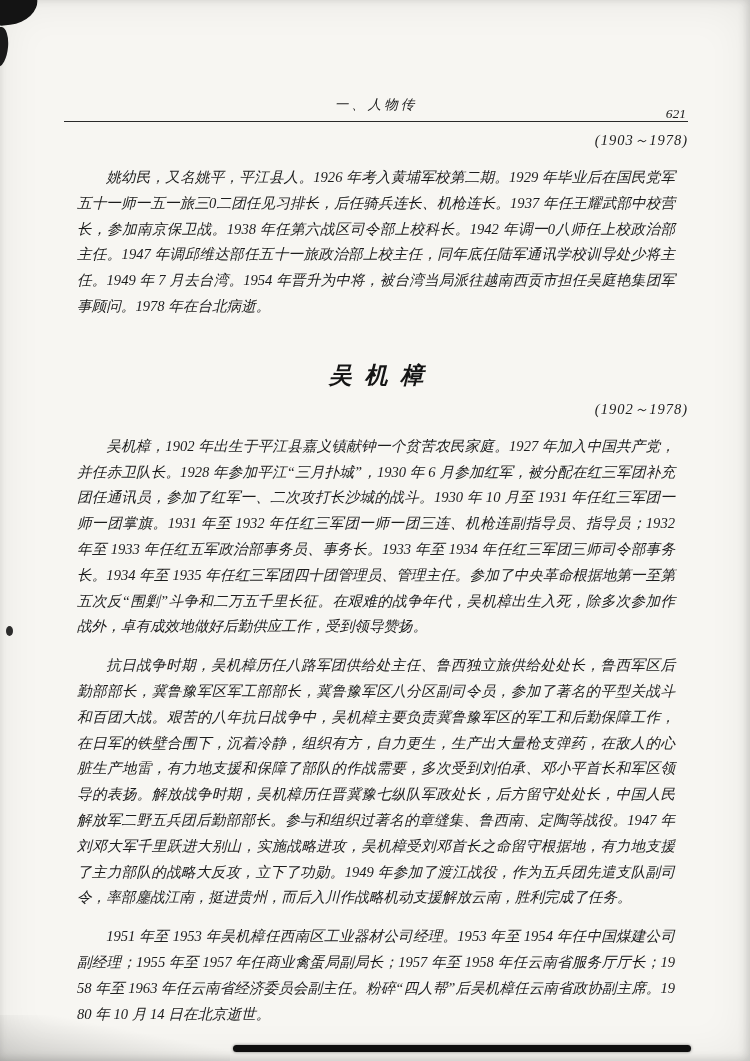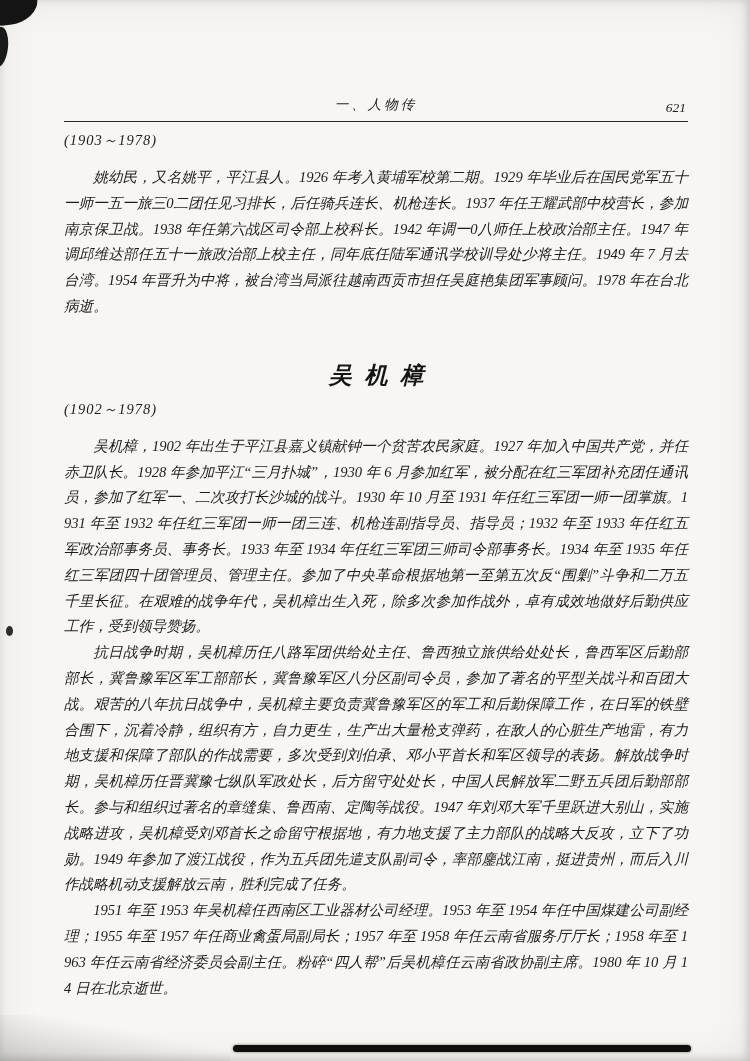--- a/index.html
+++ b/index.html
@@ -31,48 +31,48 @@
   }
   .running-title {
     position: absolute;
     left: 50%;
     transform: translateX(-50%);
     letter-spacing: 3px;
   }
   .page-num {
     position: absolute;
     right: 2px;
-    top: 4px;
+    top: 10px;
   }
   .header-rule {
     border: none;
     border-top: 1.6px solid #2a2a2a;
     margin: 7px 0 0 0;
   }
   .entry-title {
     margin: 40px 0 0 0;
     text-align: center;
     font-family: "Liberation Sans", sans-serif;
     font-weight: 700;
     font-size: 23px;
     letter-spacing: 0.55em;
     text-indent: 0.55em;
     color: #151515;
   }
   .entry-years {
-    text-align: left;
+    text-align: right;
     font-size: 14.5px;
     margin: 9px 0 0 0;
     letter-spacing: 1px;
   }
   .entry-body {
     margin-top: 15px;
   }
   .entry-body p {
-    margin: 0;
+    margin: 13px;
     font-size: 14.6px;
     line-height: 25.8px;
     text-align: justify;
     text-indent: 2em;
     word-break: break-all;
   }
   .entry + .entry { margin-top: 6px; }
 
   
   .artifact { position: absolute; pointer-events: none; }

